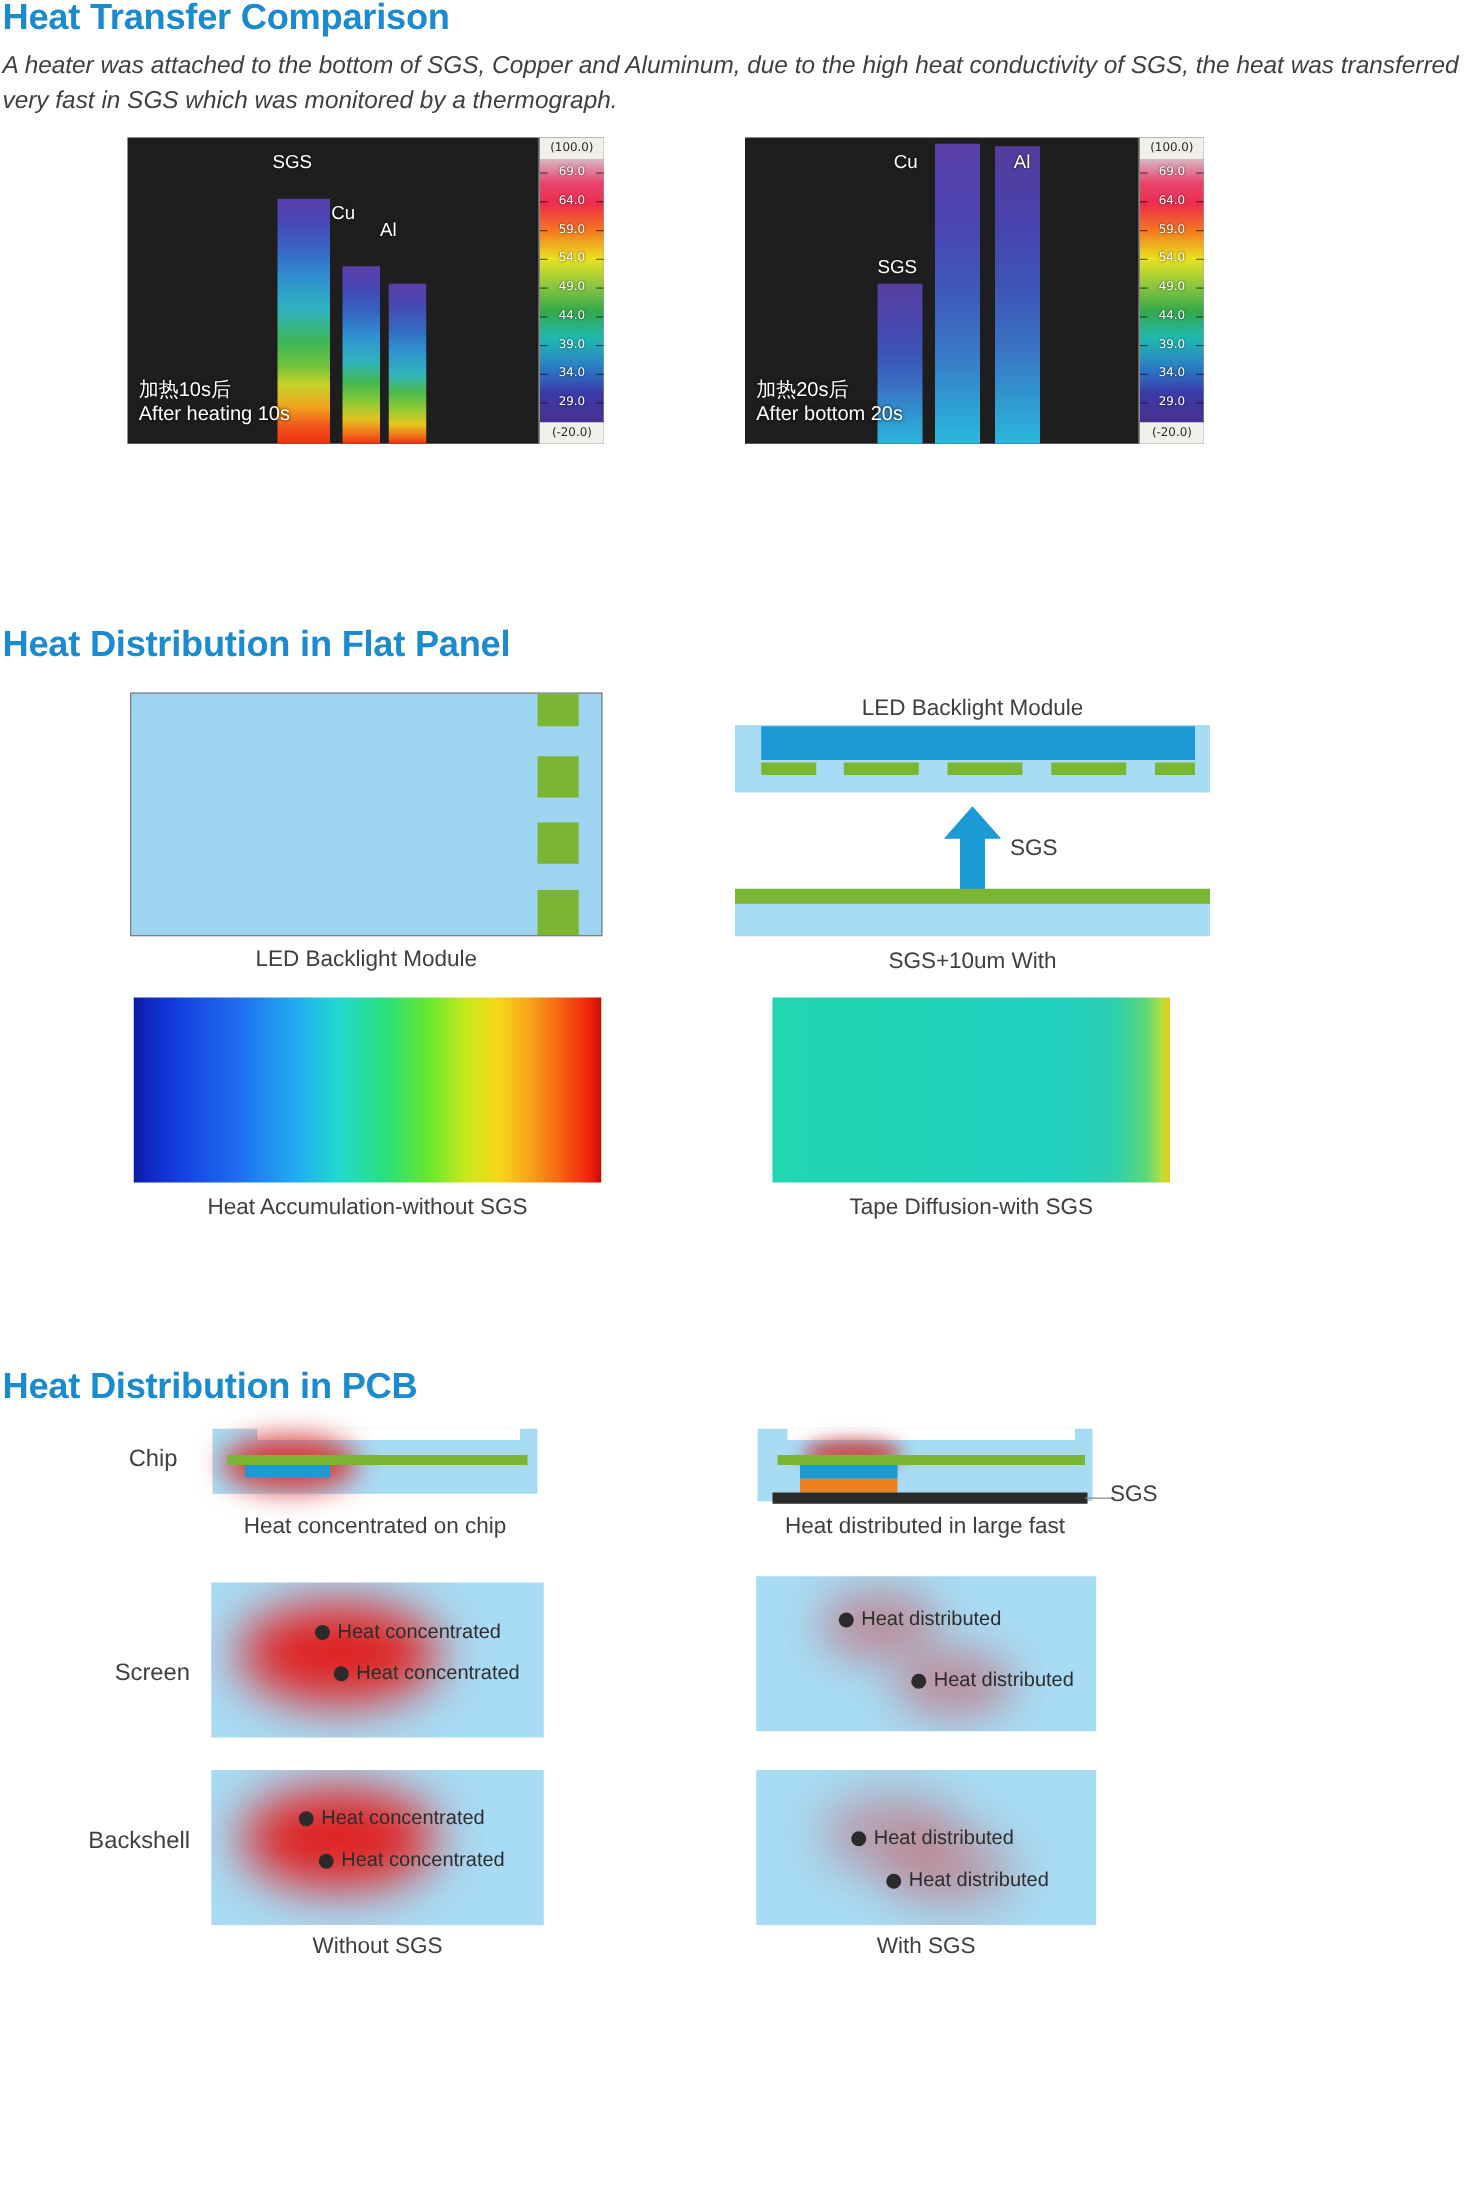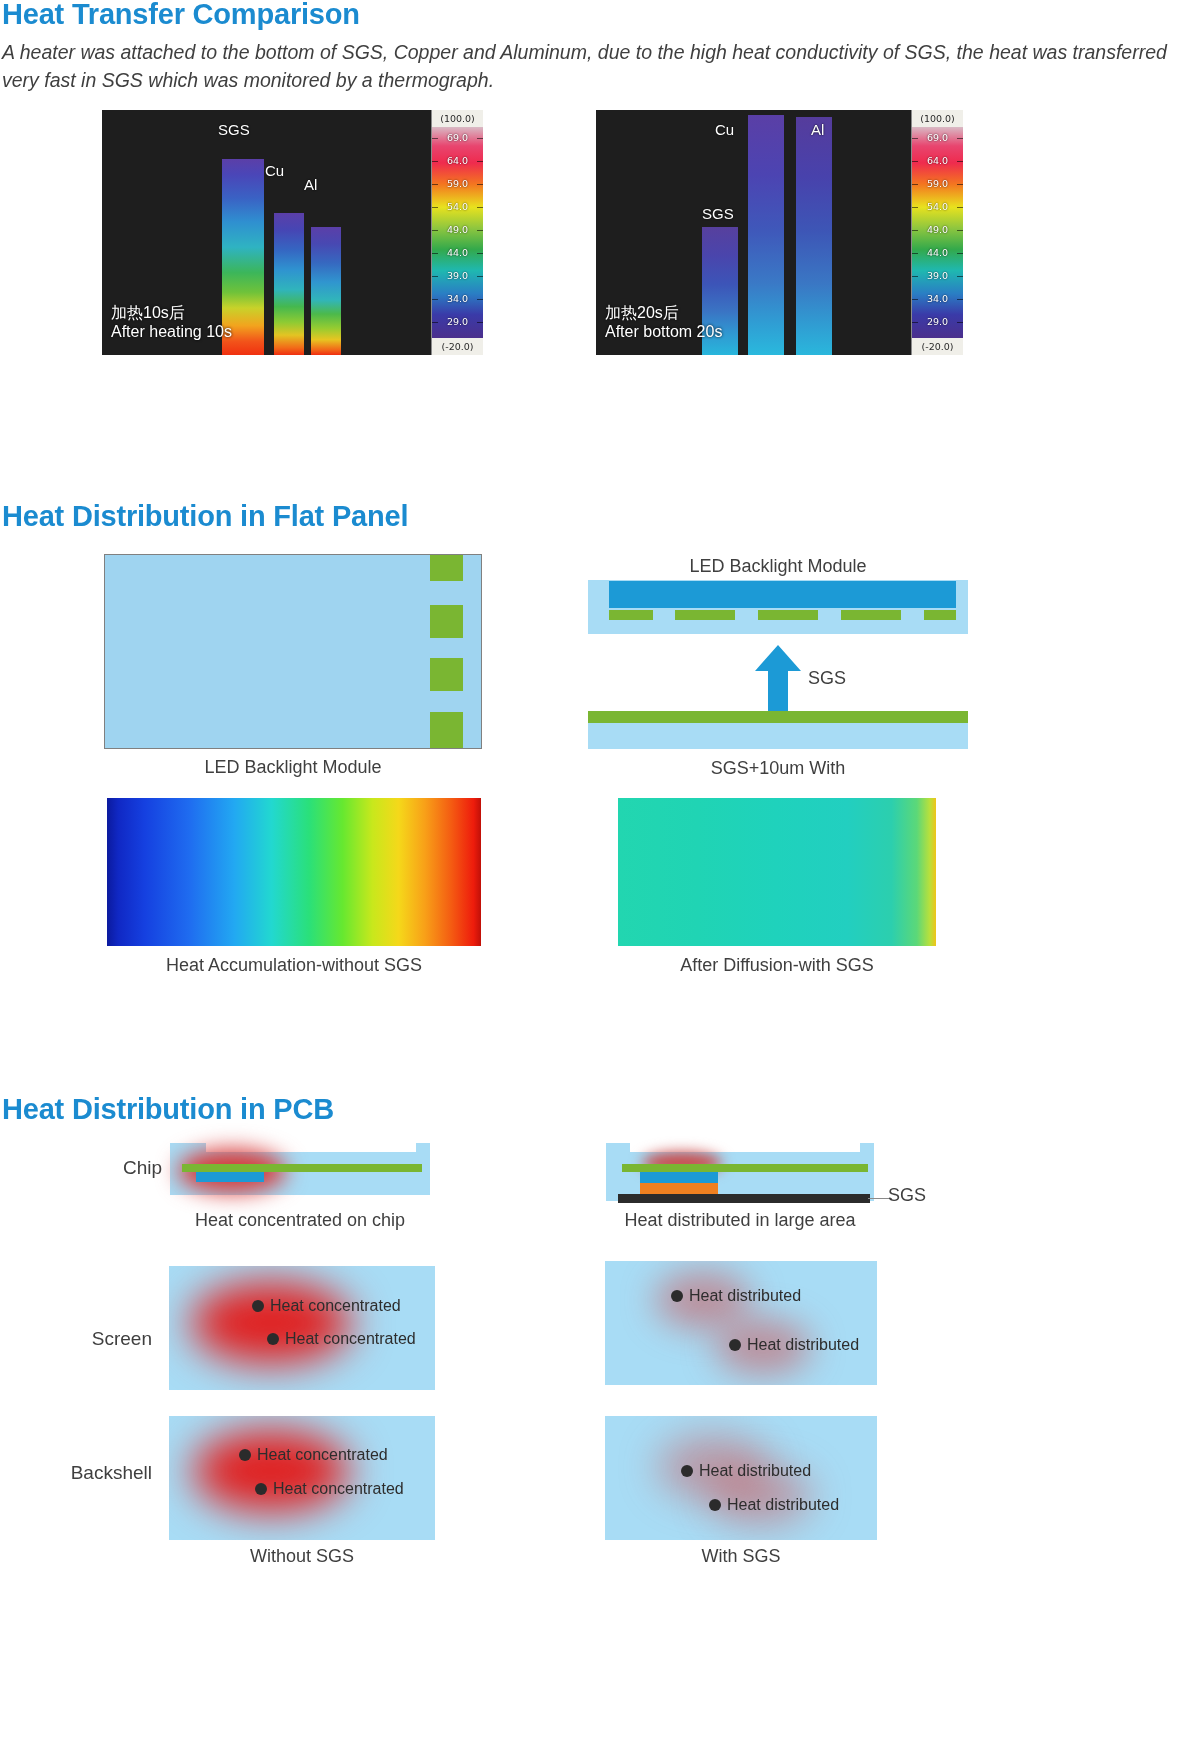--- a/index.html
+++ b/index.html
@@ -310,43 +310,43 @@
        background: linear-gradient(to right,
          #0b1a9e 0%, #1028c4 3%, #1540e0 10%, #1f6cf0 22%, #22a8f2 34%,
          #22d8d0 44%, #2ae07a 54%, #66e830 63%, #c8e81c 71%, #f5d81a 78%,
          #f8a018 85%, #f45c12 92%, #ee1c0c 98%, #c01008 100%);"></div>
   <div class="caption-under" style="left:107px; top:955px; width:374px;">Heat Accumulation-without SGS</div>
 
   <div class="heatmap" style="left:618px; top:798px; width:318px; height:148px;
        background: linear-gradient(to right,
          #22d6b0 0%, #20d4b4 25%, #1fd2bc 50%, #22cfc0 72%, #2ccfae 86%,
          #5cd878 94%, #b8e03c 98%, #f0c418 100%);"></div>
-  <div class="caption-under" style="left:618px; top:955px; width:318px;">After Diffusion-with SGS</div>
+  <div class="caption-under" style="left:618px; top:955px; width:318px;">Tape Diffusion-with SGS</div>
 
   <h2 class="section-title" style="left:2px; top:1093px;">Heat Distribution in PCB</h2>
 
-  <div class="pcb-label" style="left:0px; top:1157px; width:142px;margin-left:20px;">Chip</div>
+  <div class="pcb-label" style="left:0px; top:1157px; width:142px;">Chip</div>
 
   <div class="cs-base" style="left:170px; top:1143px; width:260px; height:52px;"></div>
   <div class="cs-white" style="left:206px; top:1143px; width:210px; height:9px;"></div>
   <div class="blob warm" style="left:178px; top:1149px; width:108px; height:44px; filter:blur(11px); background:#d63a3a;"></div>
   <div class="cs-green" style="left:182px; top:1164px; width:240px; height:8px;"></div>
   <div class="cs-blue" style="left:196px; top:1172px; width:68px; height:10px;"></div>
   <div class="caption-under" style="left:170px; top:1210px; width:260px;">Heat concentrated on chip</div>
 
   <div class="cs-base" style="left:606px; top:1143px; width:268px; height:58px;"></div>
   <div class="cs-white" style="left:630px; top:1143px; width:230px; height:9px;"></div>
   <div class="blob warm" style="left:642px; top:1152px; width:80px; height:22px; filter:blur(7px); background:#c94a4a;"></div>
   <div class="cs-green" style="left:622px; top:1164px; width:246px; height:8px;"></div>
   <div class="cs-blue" style="left:640px; top:1172px; width:78px; height:11px;"></div>
   <div class="cs-orange" style="left:640px; top:1183px; width:78px; height:11px;"></div>
   <div class="cs-dark" style="left:618px; top:1194px; width:252px; height:9px;"></div>
   <div class="leader" style="left:868px; top:1198px; width:24px;"></div>
   <div class="sgs-note" style="left:888px; top:1185px;">SGS</div>
-  <div class="caption-under" style="left:606px; top:1210px; width:268px;">Heat distributed in large area</div>
+  <div class="caption-under" style="left:606px; top:1210px; width:268px;">Heat distributed in large fast</div>
 
   <div class="pcb-label" style="left:0px; top:1328px; width:152px;">Screen</div>
 
   <div class="heat-panel" style="left:169px; top:1266px; width:266px; height:124px;">
     <div class="blob hot" style="left:22px; top:16px; width:160px; height:82px; filter:blur(20px);"></div>
     <div class="dotlabel" style="left:83px; top:31px;">
       <span class="dot"></span>
       <span>Heat concentrated</span>
     </div>
     <div class="dotlabel" style="left:98px; top:64px;">

